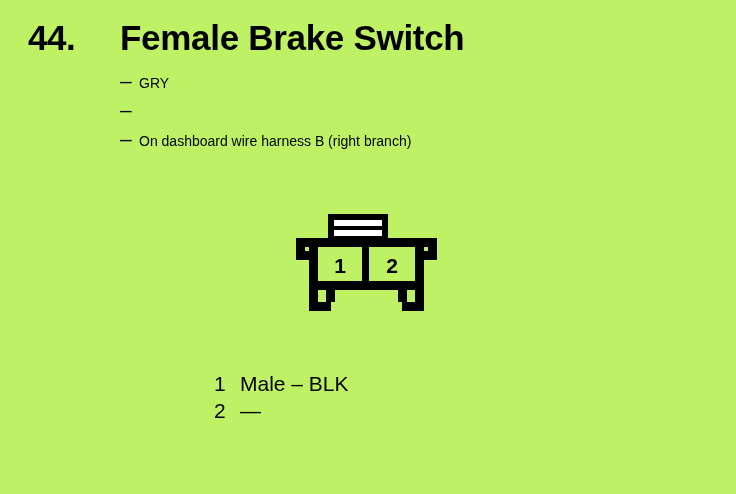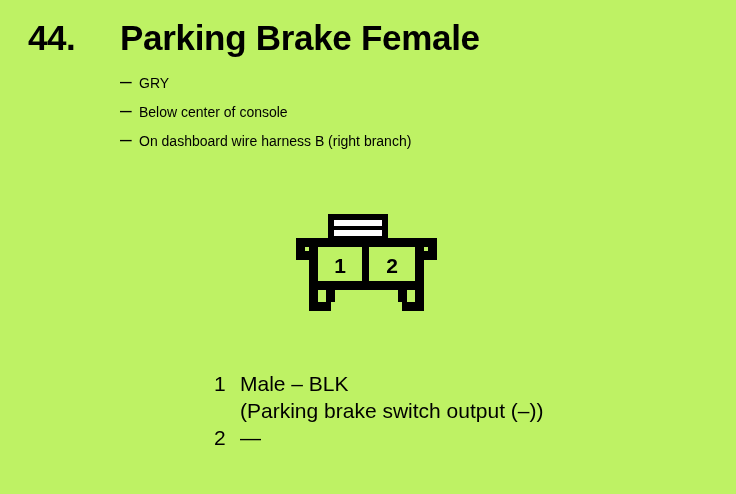--- a/index.html
+++ b/index.html
@@ -116,31 +116,30 @@
     visibility: hidden;
   }
 </style>
 </head>
 <body>
 
 <div id="page">
 
   <div class="heading">
     <span class="heading-number">44.</span>
-    <span class="heading-title">Parking Brake Female</span>
+    <span class="heading-title">Female Brake Switch</span>
   </div>
 
   <div class="bullets">
     <div class="bullet-row">
       <span class="bullet-dash">–</span>
       <span class="bullet-text">GRY</span>
     </div>
     <div class="bullet-row">
       <span class="bullet-dash">–</span>
-      <span class="bullet-text">Below center of console</span>
     </div>
     <div class="bullet-row">
       <span class="bullet-dash">–</span>
       <span class="bullet-text">On dashboard wire harness B (right branch)</span>
     </div>
   </div>
 
   <div class="connector-wrap">
     <svg class="connector-svg" width="170" height="118" viewBox="0 0 170 118" xmlns="http://www.w3.org/2000/svg">
 
@@ -184,23 +183,19 @@
       <text class="pin-label" x="55" y="68" text-anchor="middle">1</text>
       <text class="pin-label" x="107" y="68" text-anchor="middle">2</text>
     </svg>
   </div>
 
   <div class="legend">
     <div class="legend-row">
       <span class="legend-num">1</span>
       <span class="legend-text">Male – BLK</span>
     </div>
-    <div class="legend-row legend-indent">
-      <span class="legend-num">1</span>
-      <span class="legend-text">(Parking brake switch output (–))</span>
-    </div>
     <div class="legend-row">
       <span class="legend-num">2</span>
       <span class="legend-text">—</span>
     </div>
   </div>
 
 </div>
 
 </body></html>

